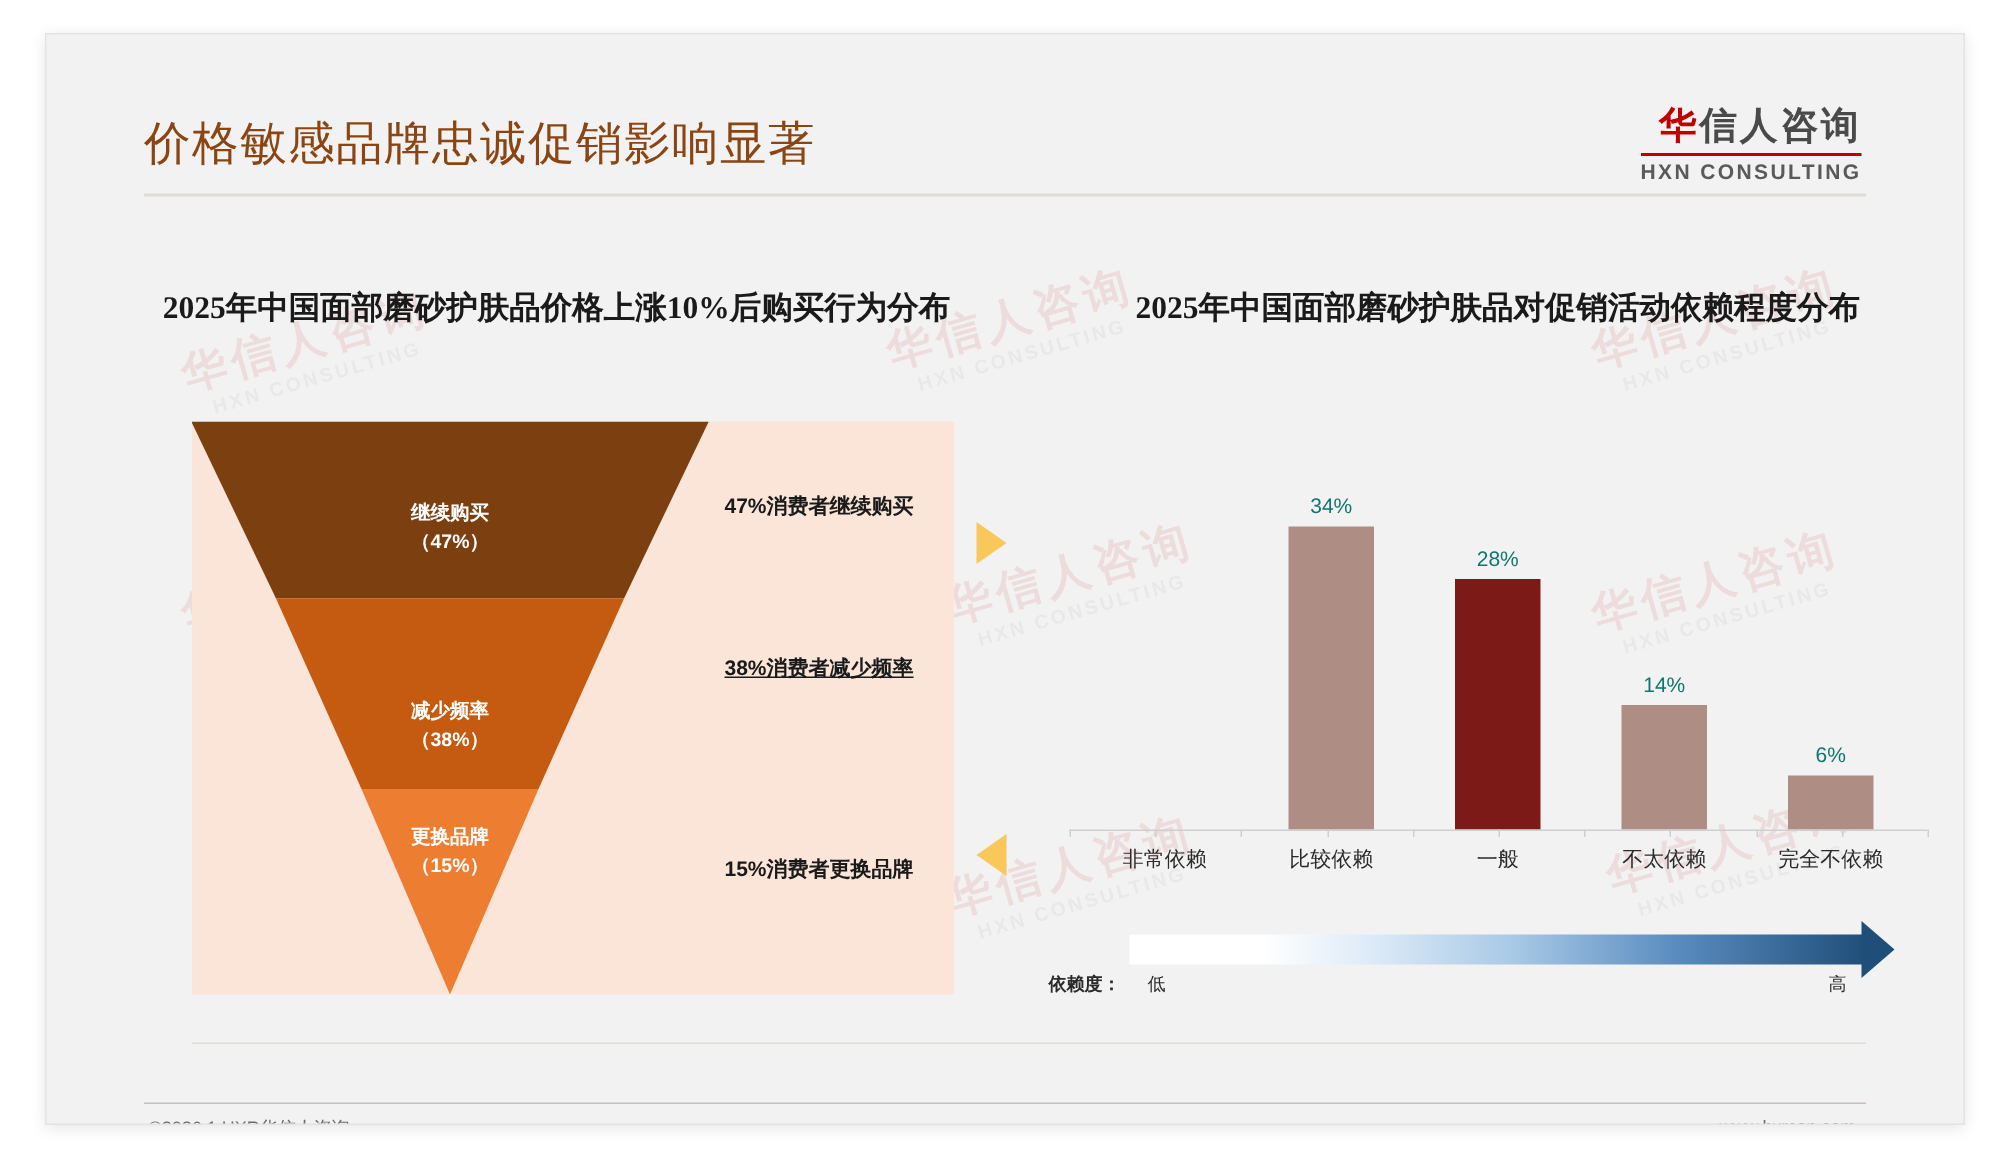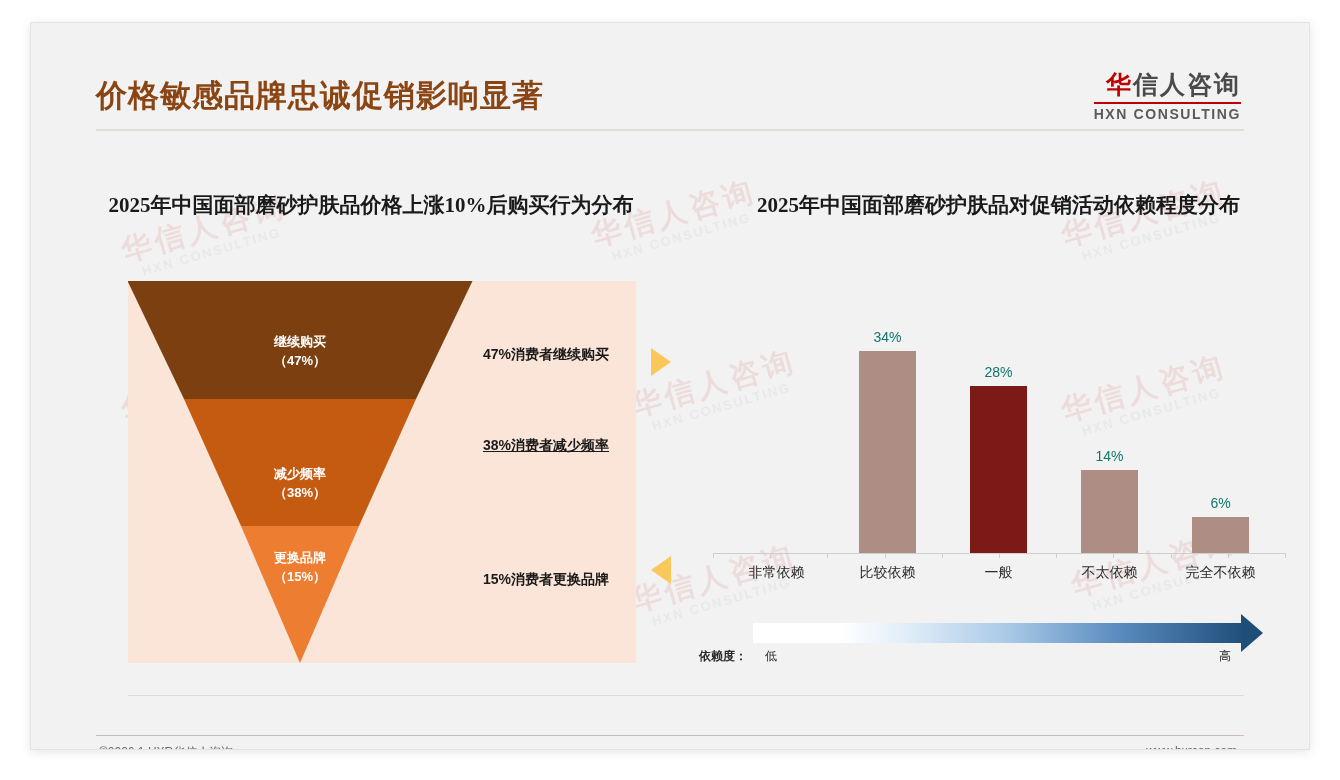--- a/index.html
+++ b/index.html
@@ -33,21 +33,21 @@
   }
   .wm .wm-en {
     font-size: 13px; font-weight: bold; color:#8a8a8a;
     letter-spacing: 2px; margin-left: 14px; margin-top: 2px;
   }
 
   
   .header { position:absolute; left:0; top:0; width:100%; height:108px; z-index:5; }
   .main-title {
     position:absolute; left:65px; top:52px;
-    font-size: 31px; font-weight: bold; color:#8B4513;
+    font-size: 31px; font-weight: normal; color:#8B4513;
     letter-spacing: 1px; white-space: nowrap;
   }
   .header-rule {
     position:absolute; left:65px; top:106px; width:1148px; height:2px;
     background:#e0dcd8;
   }
   .logo { position:absolute; right:68px; top:48px; text-align:right; }
   .logo-cn { font-size:25px; font-weight:bold; color:#4a4a4a; letter-spacing:2px; line-height:1.1; }
   .logo-cn .hx { color:#c00000; }
   .logo-underline { width:100%; height:2px; background:#c00000; margin:3px 0 2px 0; }
@@ -224,21 +224,21 @@
         <div class="funnel-label" style="left: 0px; width: 344px; top: 156px; margin-top: 28px;">
           <div>减少频率</div>
           <div>（38%）</div>
         </div>
         <div class="funnel-label" style="left: 0px; width: 344px; top: 268px;">
           <div>更换品牌</div>
           <div>（15%）</div>
         </div>
       </div>
     <div id="funnel-callouts">
-        <div class="callout-text" style="left: 355px; top: 65px; text-align: center;">47%消费者继续购买</div>
+        <div class="callout-text" style="left: 355px; top: 48px; text-align: center;">47%消费者继续购买</div>
         <div class="callout-text" style="left: 355px; top: 156px; text-decoration: underline;">38%消费者减少频率</div>
         <div class="callout-text" style="left: 355px; top: 290px;">15%消费者更换品牌</div>
       </div>
   </div>
 
   <div class="tri tri-right" style="left:620px; top:325px;"></div>
   <div class="tri tri-left" style="left:620px; top:533px;"></div>
 
   <div id="bar-panel">
     <div class="bars-area" id="bars-area">

